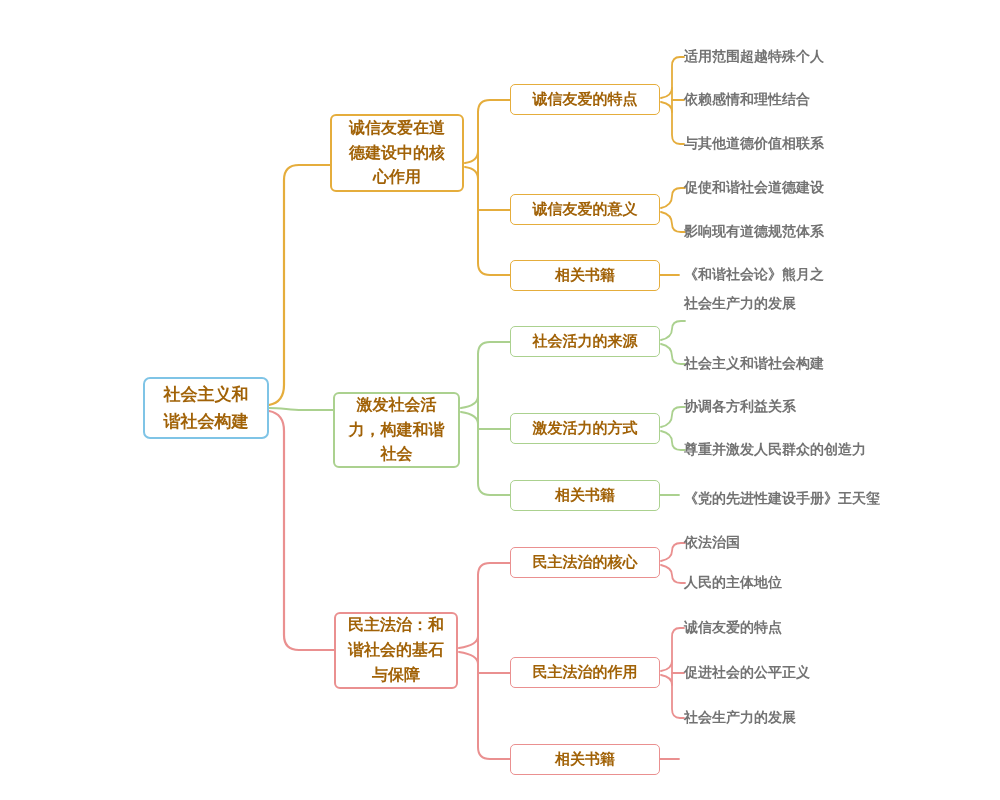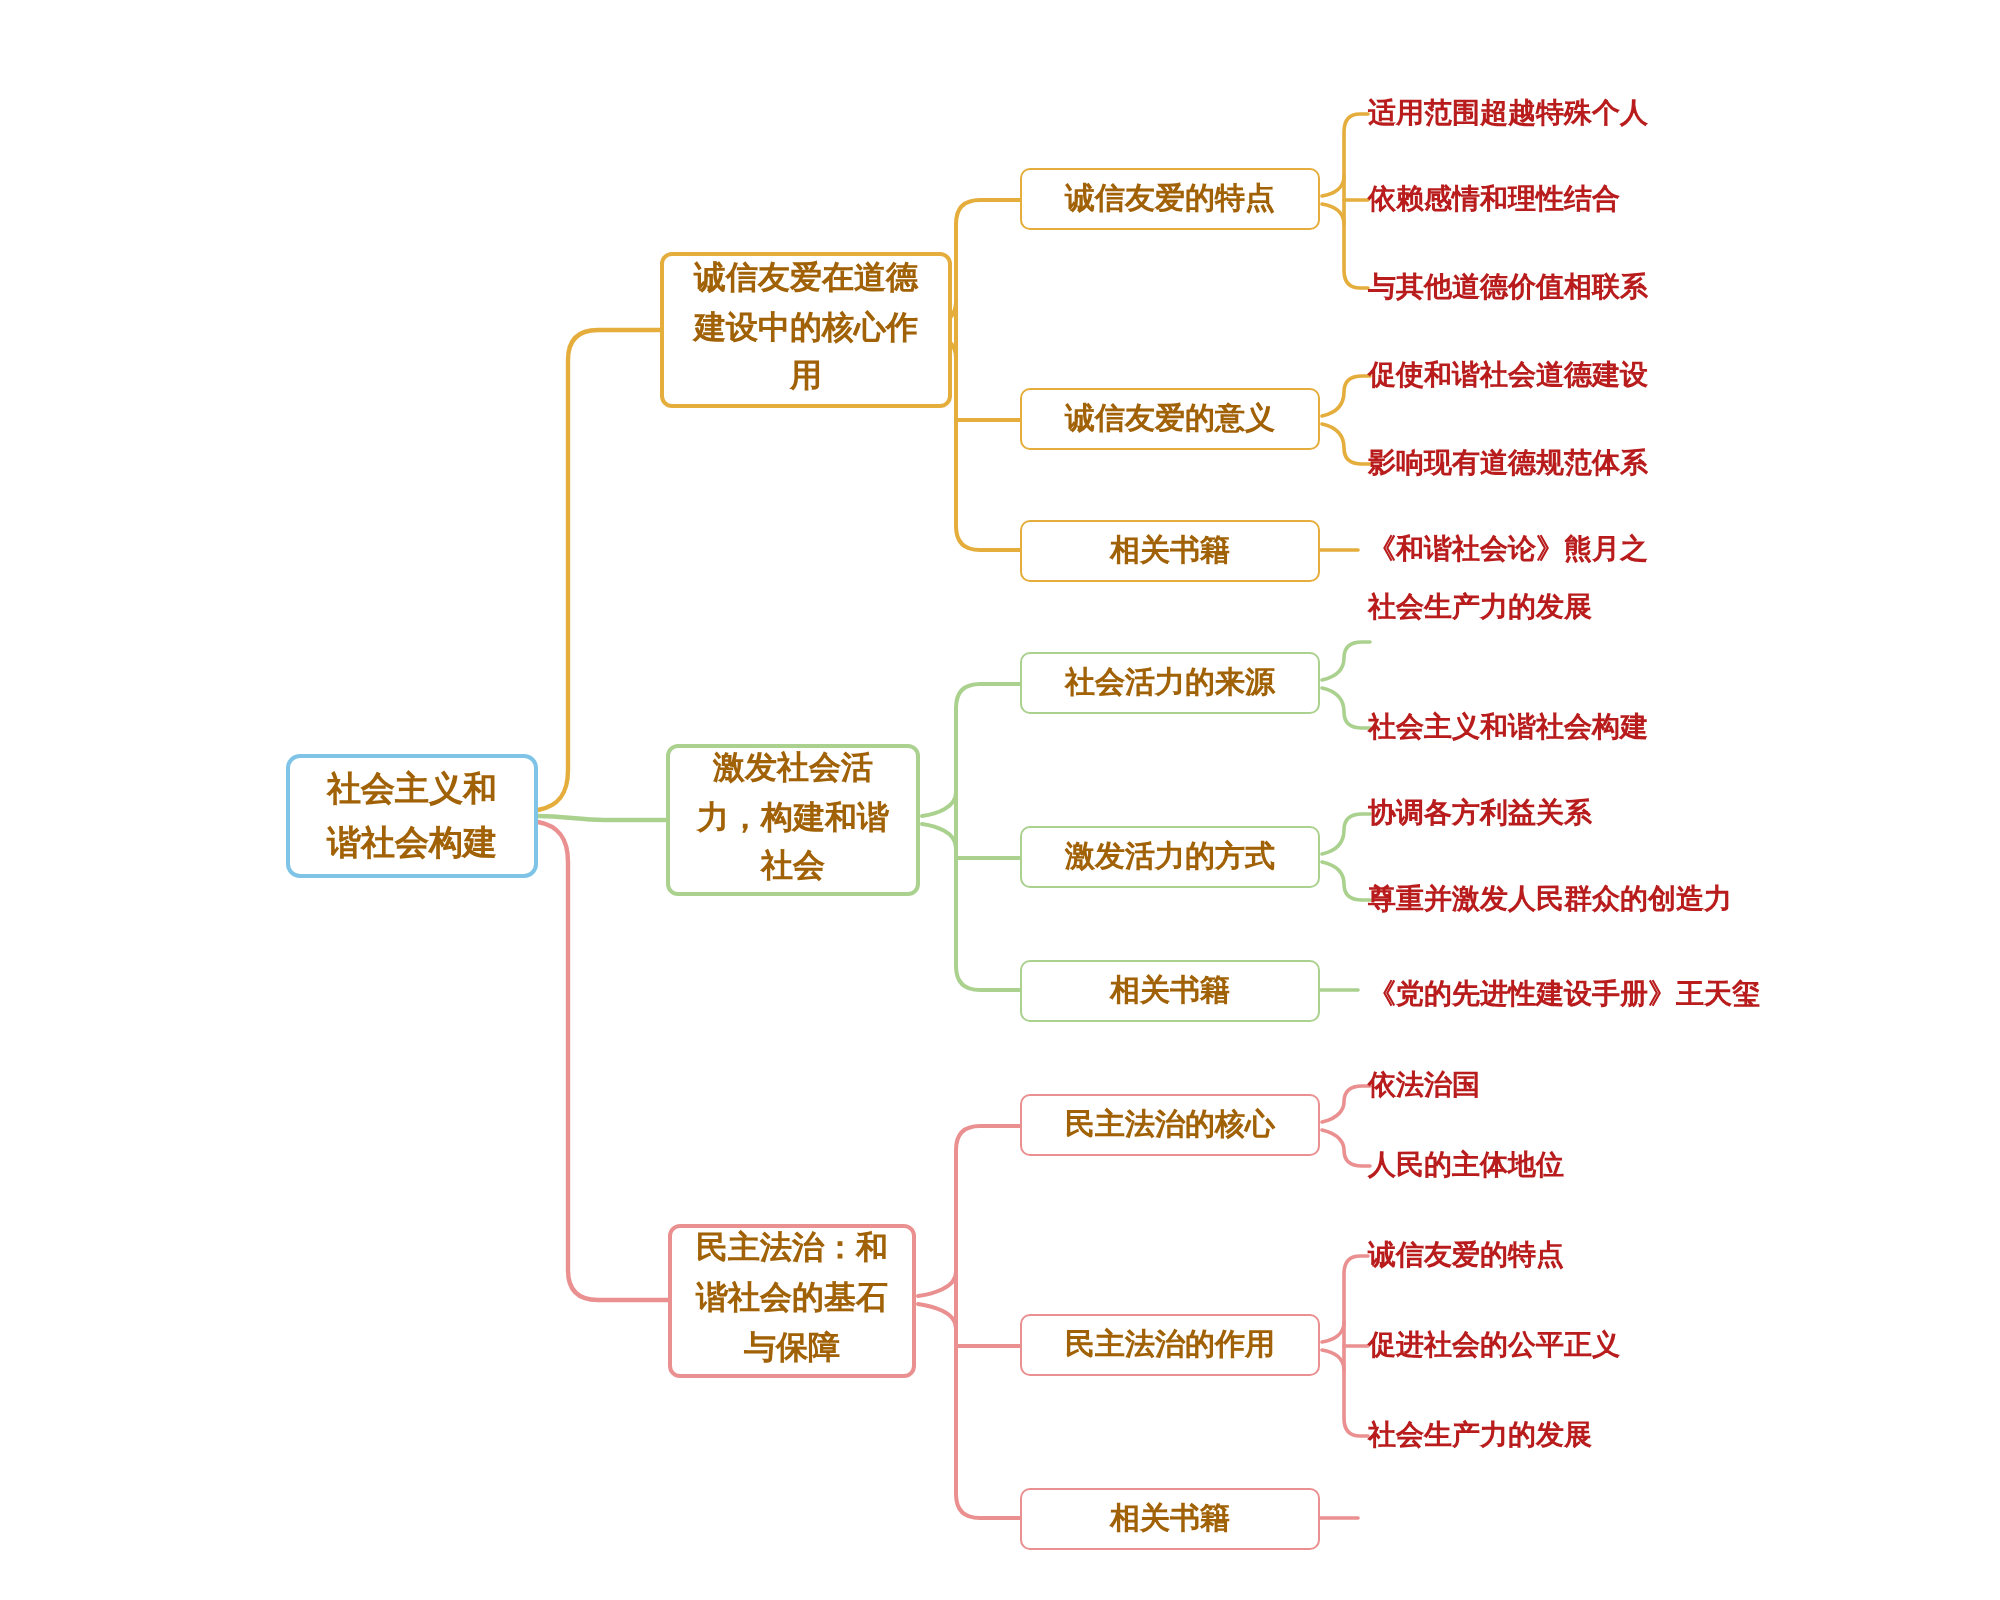--- a/index.html
+++ b/index.html
@@ -27,21 +27,21 @@
   }
   .sub-node{
     border:1.7px solid;border-radius:5px;
     font-size:15px;width:150px;height:31px;left:510px;
   }
   .c-orange{border-color:#E5AD3C;}
   .c-green{border-color:#ABD18F;}
   .c-red{border-color:#EA9090;}
   .leaf{
     position:absolute;left:684px;transform:translateY(-50%);
-    font-size:14px;font-weight:600;color:#b91c1c;white-space:nowrap;
+    font-size:14px;font-weight:600;color:#737373;white-space:nowrap;
   }
   .leaf.wrap{white-space:normal;width:196px;line-height:1.5;}
 </style>
 </head>
 <body>
 
 <div class="canvas">
 
   <svg class="connector-layer" width="1000" height="800">
 
@@ -83,22 +83,22 @@
       <path class="s-red" stroke-width="1.8" d="M 661 565 C 670 567 672 572 672 575 Q 672 583 681 583 L 685 583"></path>
       <path class="s-red" stroke-width="1.8" d="M 684 628 L 680 628 Q 672 628 672 637 L 672 709 Q 672 718 680 718 L 684 718"></path>
       <path class="s-red" stroke-width="1.8" d="M 672 673 L 684 673"></path>
       <path class="s-red" stroke-width="1.8" d="M 661 671 C 667 670 672 667 672 661 M 661 675 C 667 676 672 679 672 685"></path>
       <path class="s-red" stroke-width="1.8" d="M 659 759 L 679 759"></path>
     </g>
   </svg>
 
   <div class="node root-node" style="left:143px;top:377px;width:126px;height:62px">社会主义和谐社会构建</div>
 
-  <div class="node branch-node c-orange" style="left:330px;top:126px;width:146px;height:78px">诚信友爱在道德建设中的核心作用</div>
-  <div class="node branch-node c-green" style="left:333px;top:372px;width:127px;height:76px">激发社会活力，构建和谐社会</div>
+  <div class="node branch-node c-orange" style="left:330px;top:114px;width:134px;height:78px">诚信友爱在道德建设中的核心作用</div>
+  <div class="node branch-node c-green" style="left:333px;top:392px;width:127px;height:76px">激发社会活力，构建和谐社会</div>
   <div class="node branch-node c-red" style="left:334px;top:612px;width:124px;height:77px">民主法治：和谐社会的基石与保障</div>
 
   <div class="node sub-node c-orange" style="top:84px">诚信友爱的特点</div>
   <div class="node sub-node c-orange" style="top:194px">诚信友爱的意义</div>
   <div class="node sub-node c-orange" style="top:260px">相关书籍</div>
 
   <div class="node sub-node c-green" style="top:326px">社会活力的来源</div>
   <div class="node sub-node c-green" style="top:413px">激发活力的方式</div>
   <div class="node sub-node c-green" style="top:480px">相关书籍</div>
 

